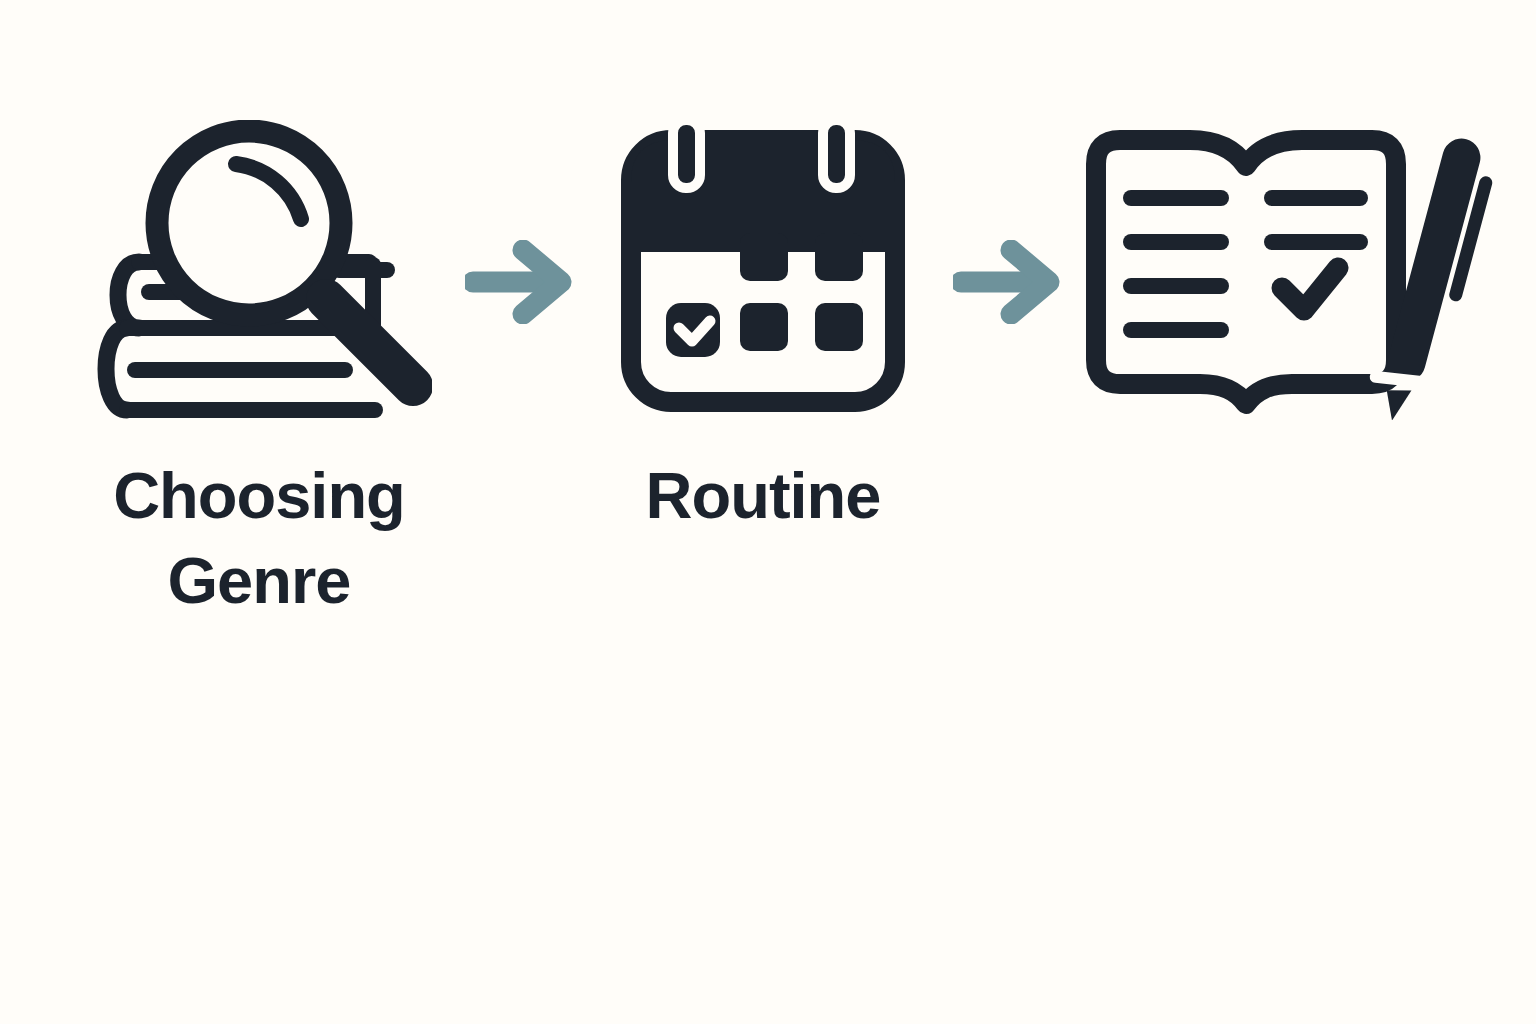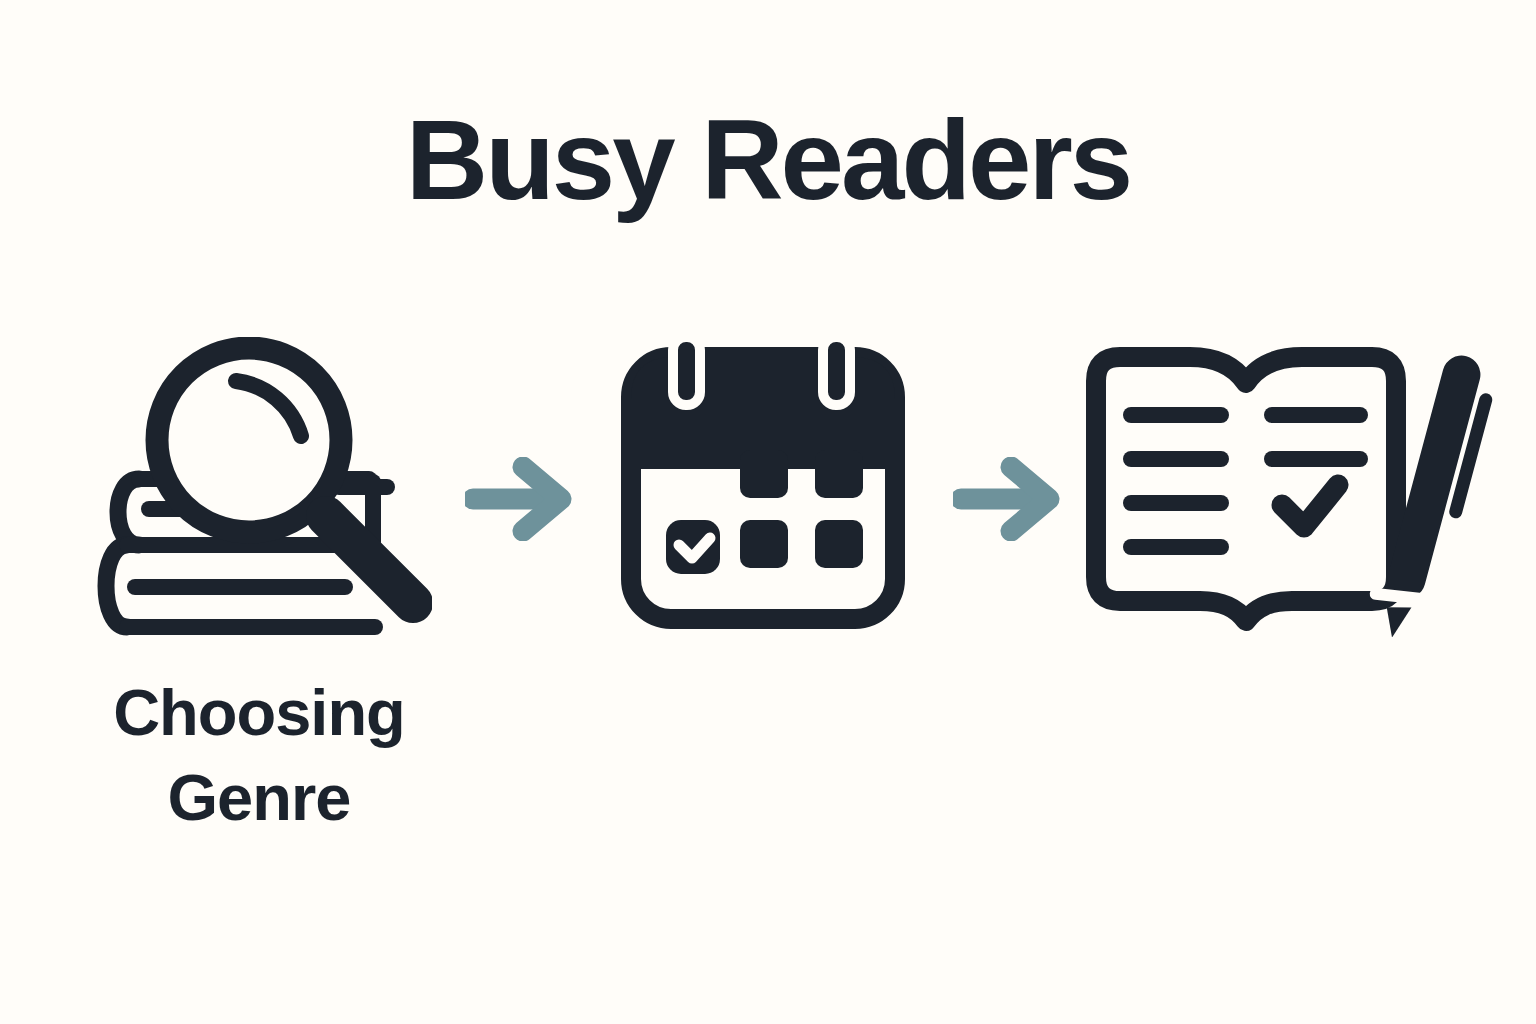--- a/index.html
+++ b/index.html
@@ -62,21 +62,20 @@
   }
   .arrow-gap-1 { margin-left: 16px; margin-right: 22px; }
   .arrow-gap-2 { margin-left: 22px; margin-right: 10px; }
   .arrow svg { color: var(--arrow); display: block; }
 </style>
 </head>
 <body>
 
 <div class="page">
 
-  <h1 class="title">Busy Readers</h1>
 
   <div class="flow">
 
     <div class="step step-1">
       <div class="icon-box">
         <svg width="345" height="300" viewBox="0 0 345 300" fill="none" stroke="currentColor" stroke-linecap="round" stroke-linejoin="round">
 
           <path d="M52,142 C24,142 24,208 52,208" stroke-width="17"></path>
           <path d="M52,142 H282" stroke-width="16"></path>
           <path d="M52,208 H262" stroke-width="0"></path>
@@ -118,20 +117,21 @@
 
           <rect x="122" y="113" width="48" height="48" rx="10" fill="currentColor"></rect>
           <rect x="197" y="113" width="48" height="48" rx="10" fill="currentColor"></rect>
           <rect x="122" y="183" width="48" height="48" rx="10" fill="currentColor"></rect>
           <rect x="197" y="183" width="48" height="48" rx="10" fill="currentColor"></rect>
 
           <rect x="48" y="183" width="54" height="54" rx="15" fill="currentColor"></rect>
           <path d="M61,208 L74,221 L92,201" stroke="var(--background)" stroke-width="11" stroke-linecap="round" stroke-linejoin="round"></path>
         </svg>
       </div>
+      <div class="step-label">Routine</div>
     </div>
 
     <div class="arrow arrow-gap-2">
       <svg width="108" height="84" viewBox="0 0 108 84" fill="none" stroke="currentColor" stroke-linecap="round" stroke-linejoin="round">
         <path d="M8,42 H76" stroke-width="21"></path>
         <path d="M58,10 L96,42 L58,74" stroke-width="21"></path>
       </svg>
     </div>
 
     <div class="step step-3">

